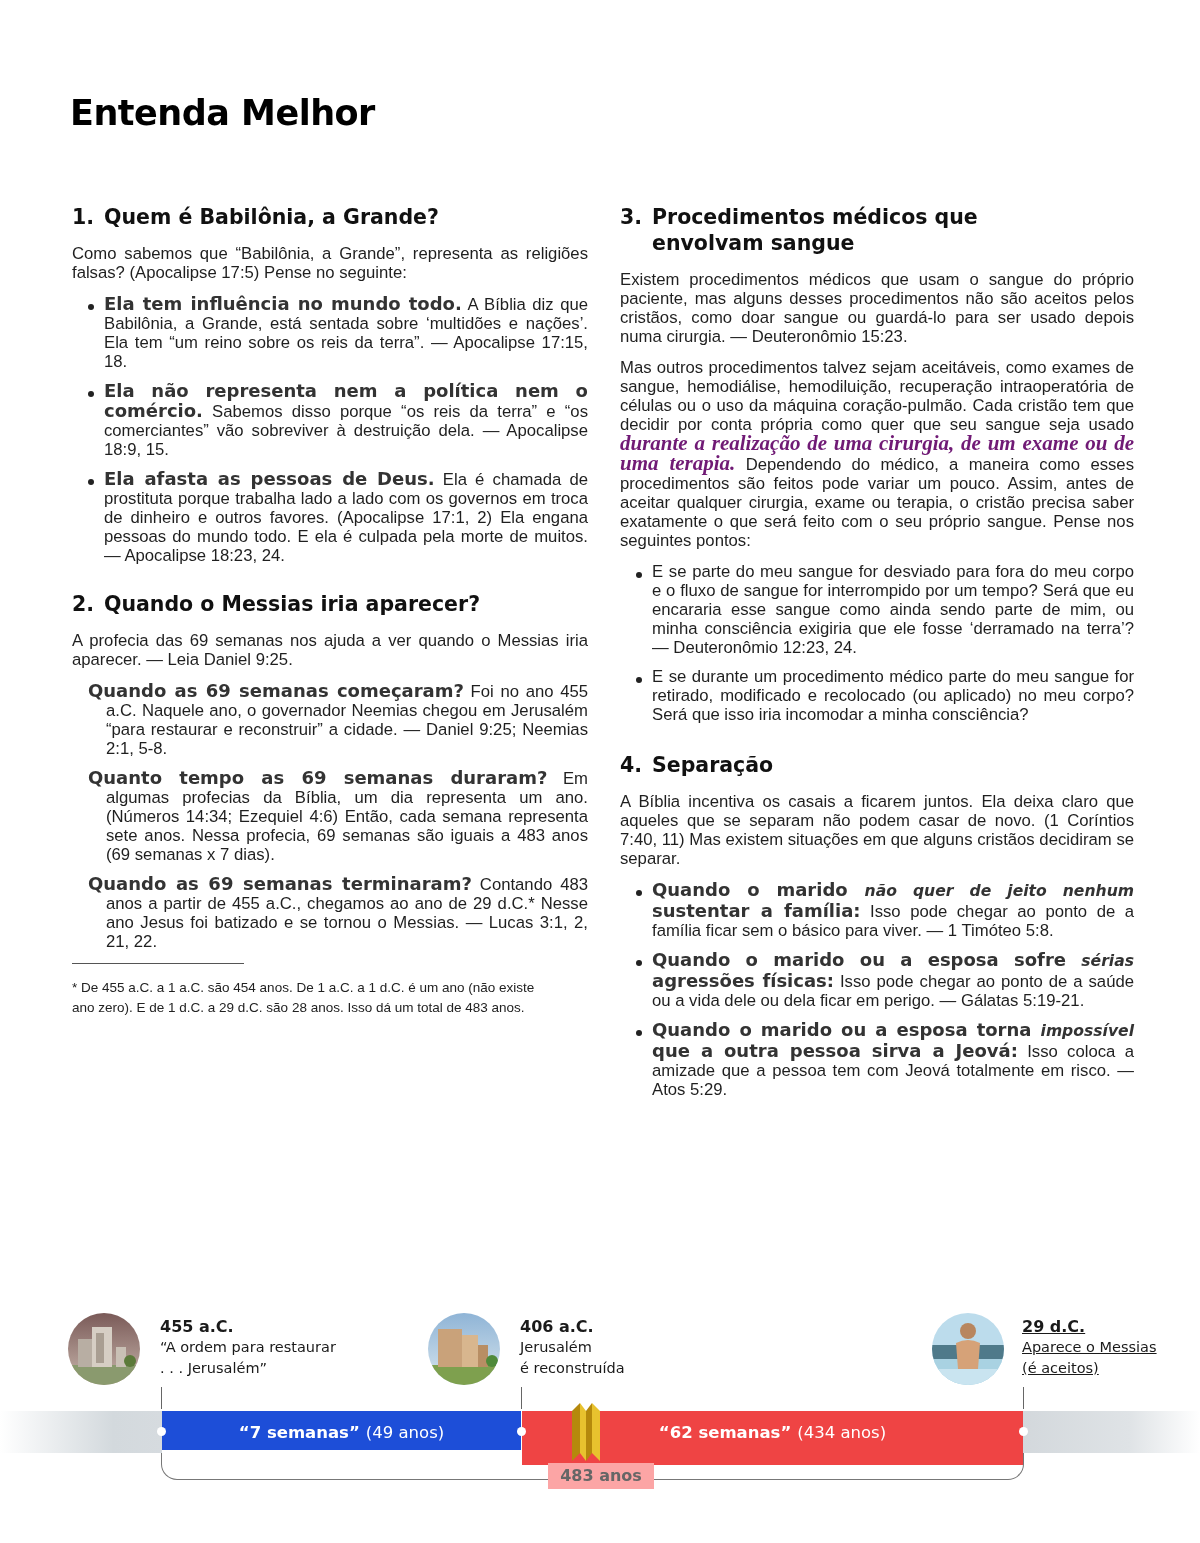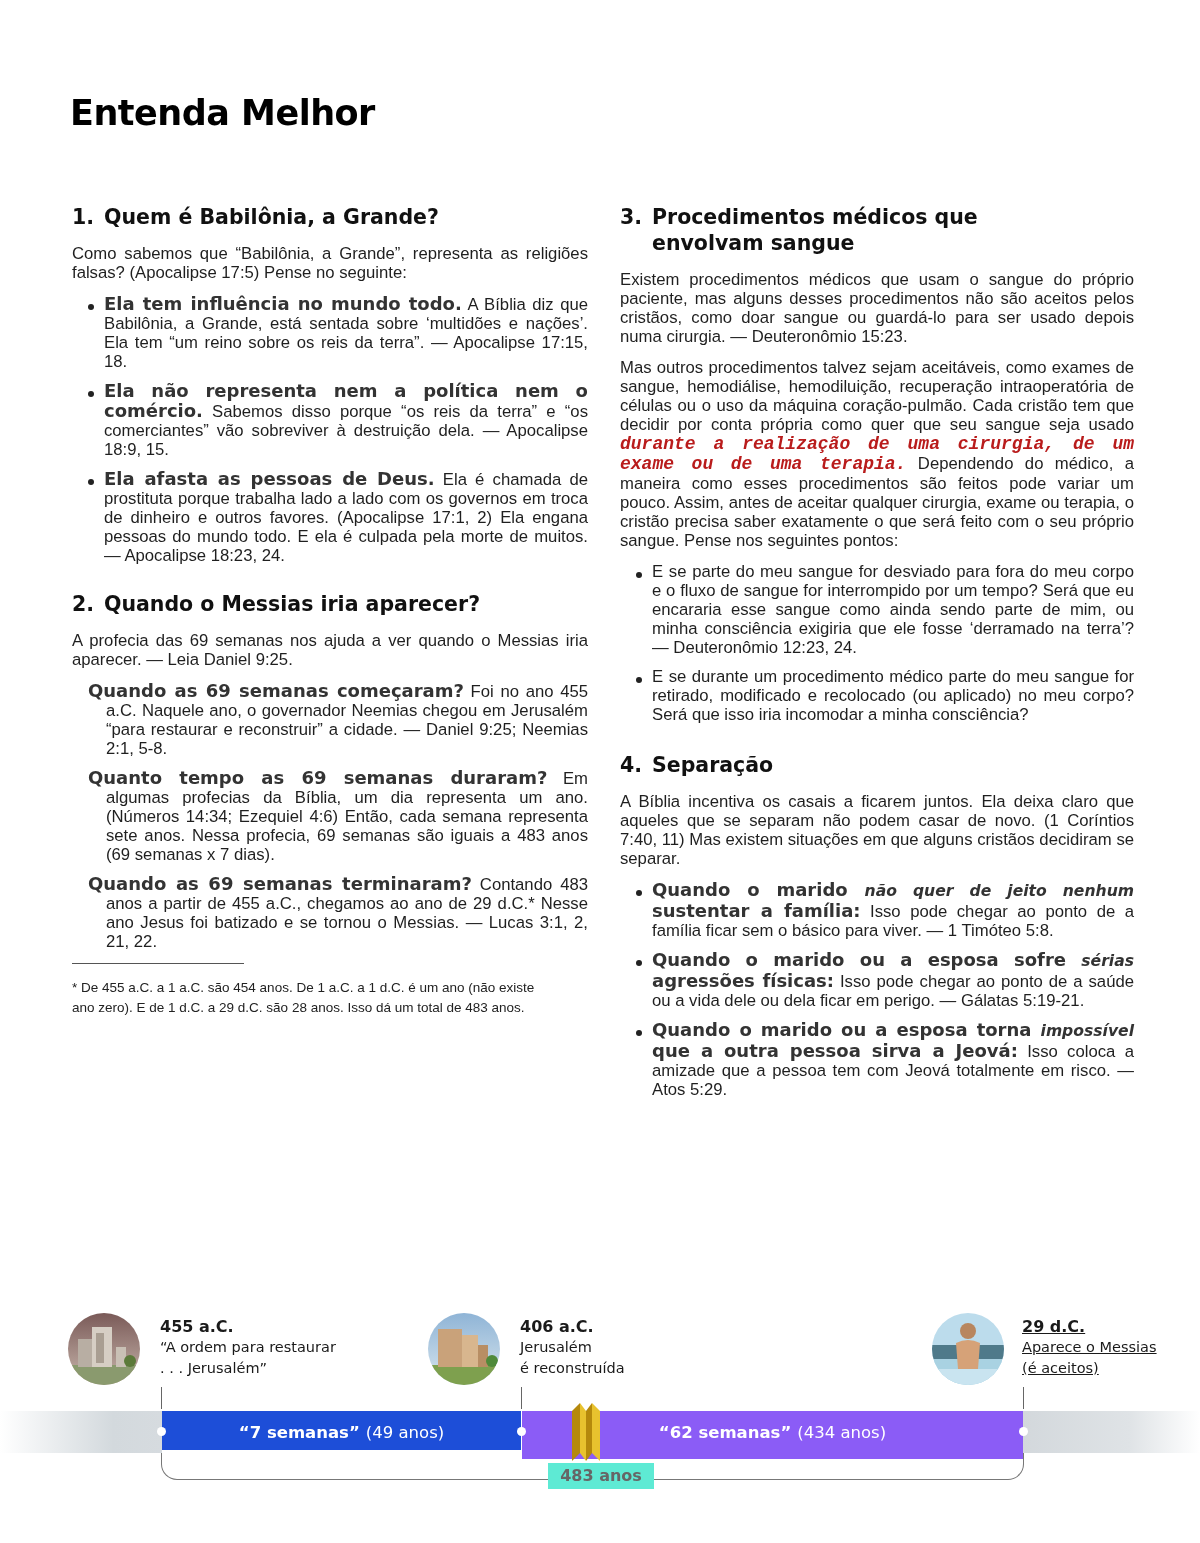--- a/index.html
+++ b/index.html
@@ -23,21 +23,21 @@
   }
   .sec-head .num { width: 32px; flex: none; }
   .sec-head .ttl { flex: 1; }
 
   p.body, li, .qa {
     font-family: "Liberation Sans", sans-serif; font-size: 16.7px; line-height: 19px;
     text-align: justify; color: #1f1f1f;
   }
   p.body { margin-bottom: 12px; }
   b, .b { font-family: "DejaVu Sans", sans-serif; font-weight: bold; font-size: 18px; color: #333; }
-  .bi { font-family: Liberation Mono, monospace; font-weight: bold; font-style: italic; font-size: 18px; color: #b91c1c; }
+  .bi { font-family: Liberation Serif, serif; font-weight: bold; font-style: italic; font-size: 21px; color: #701a75; }
   .bi-inline { font-family: "DejaVu Sans", sans-serif; font-style: italic; font-weight: bold; font-size: 15.6px; color: #333; }
 
   ul.bullets { list-style: none; margin: 6px 0 14px 0; }
   ul.bullets li { position: relative; padding-left: 32px; margin-bottom: 10px; }
   ul.bullets li::before {
     content: ""; position: absolute; left: 16px; top: 10px;
     width: 6px; height: 6px; border-radius: 50%; background: #222;
   }
 
   .qa { padding-left: 34px; text-indent: -18px; margin-bottom: 10px; }
@@ -58,34 +58,34 @@
     position: absolute; width: 72px; height: 72px; border-radius: 50%; overflow: hidden;
   }
   .tl-label { position: absolute; font-family: "DejaVu Sans", sans-serif; font-size: 14.5px; line-height: 21px; color: #1a1a1a; }
   .tl-label .yr { font-weight: bold; font-size: 16px; }
   .tl-tick { position: absolute; width: 1px; height: 22px; background: #666; }
   .tl-fade-l { position: absolute; left: 0; top: 111px; width: 162px; height: 42px;
     background: linear-gradient(to right, rgba(208,214,219,0) 0%, #d3d9dd 70%, #d6dbdf 100%); }
   .tl-fade-r { position: absolute; left: 1023px; top: 111px; width: 177px; height: 42px;
     background: linear-gradient(to right, #d3d8dc 0%, #dfe3e6 60%, rgba(230,233,236,0) 100%); }
   .tl-bar-grey { position: absolute; left: 162px; top: 111px; width: 359px; height: 39px; background: #1d4ed8; }
-  .tl-bar-gold { position: absolute; left: 522px; top: 111px; width: 501px; height: 48px; background: #8b5cf6; }
+  .tl-bar-gold { position: absolute; left: 522px; top: 111px; width: 501px; height: 54px; background: #ef4444; }
   .tl-bar-text {
     position: absolute; top: 0; left: 0; width: 100%; height: 42px;
     display: flex; align-items: center; justify-content: center;
     font-family: "DejaVu Sans", sans-serif; font-size: 16.5px; color: #fff;
   }
   .tl-bar-text .q { font-weight: bold; margin-right: 6px; }
   .tl-dot { position: absolute; width: 9px; height: 9px; border-radius: 50%; background: #fff; top: 127px; }
   .tl-bracket {
     position: absolute; left: 161px; top: 153px; width: 863px; height: 27px;
     border: 1.5px solid #777; border-top: none; border-radius: 0 0 16px 16px;
   }
   .tl-total {
-    position: absolute; left: 548px; top: 163px; width: 106px; height: 26px; background: #5eead4;
+    position: absolute; left: 548px; top: 163px; width: 106px; height: 26px; background: #fca5a5;
     font-family: "DejaVu Sans", sans-serif; font-weight: bold; font-size: 16px; color: #666;
     text-align: center; line-height: 26px;
   }
   .tl-break { position: absolute; left: 568px; top: 103px; }
 </style>
 </head>
 <body>
 
 <h1 class="page-title">Entenda Melhor</h1>
 

